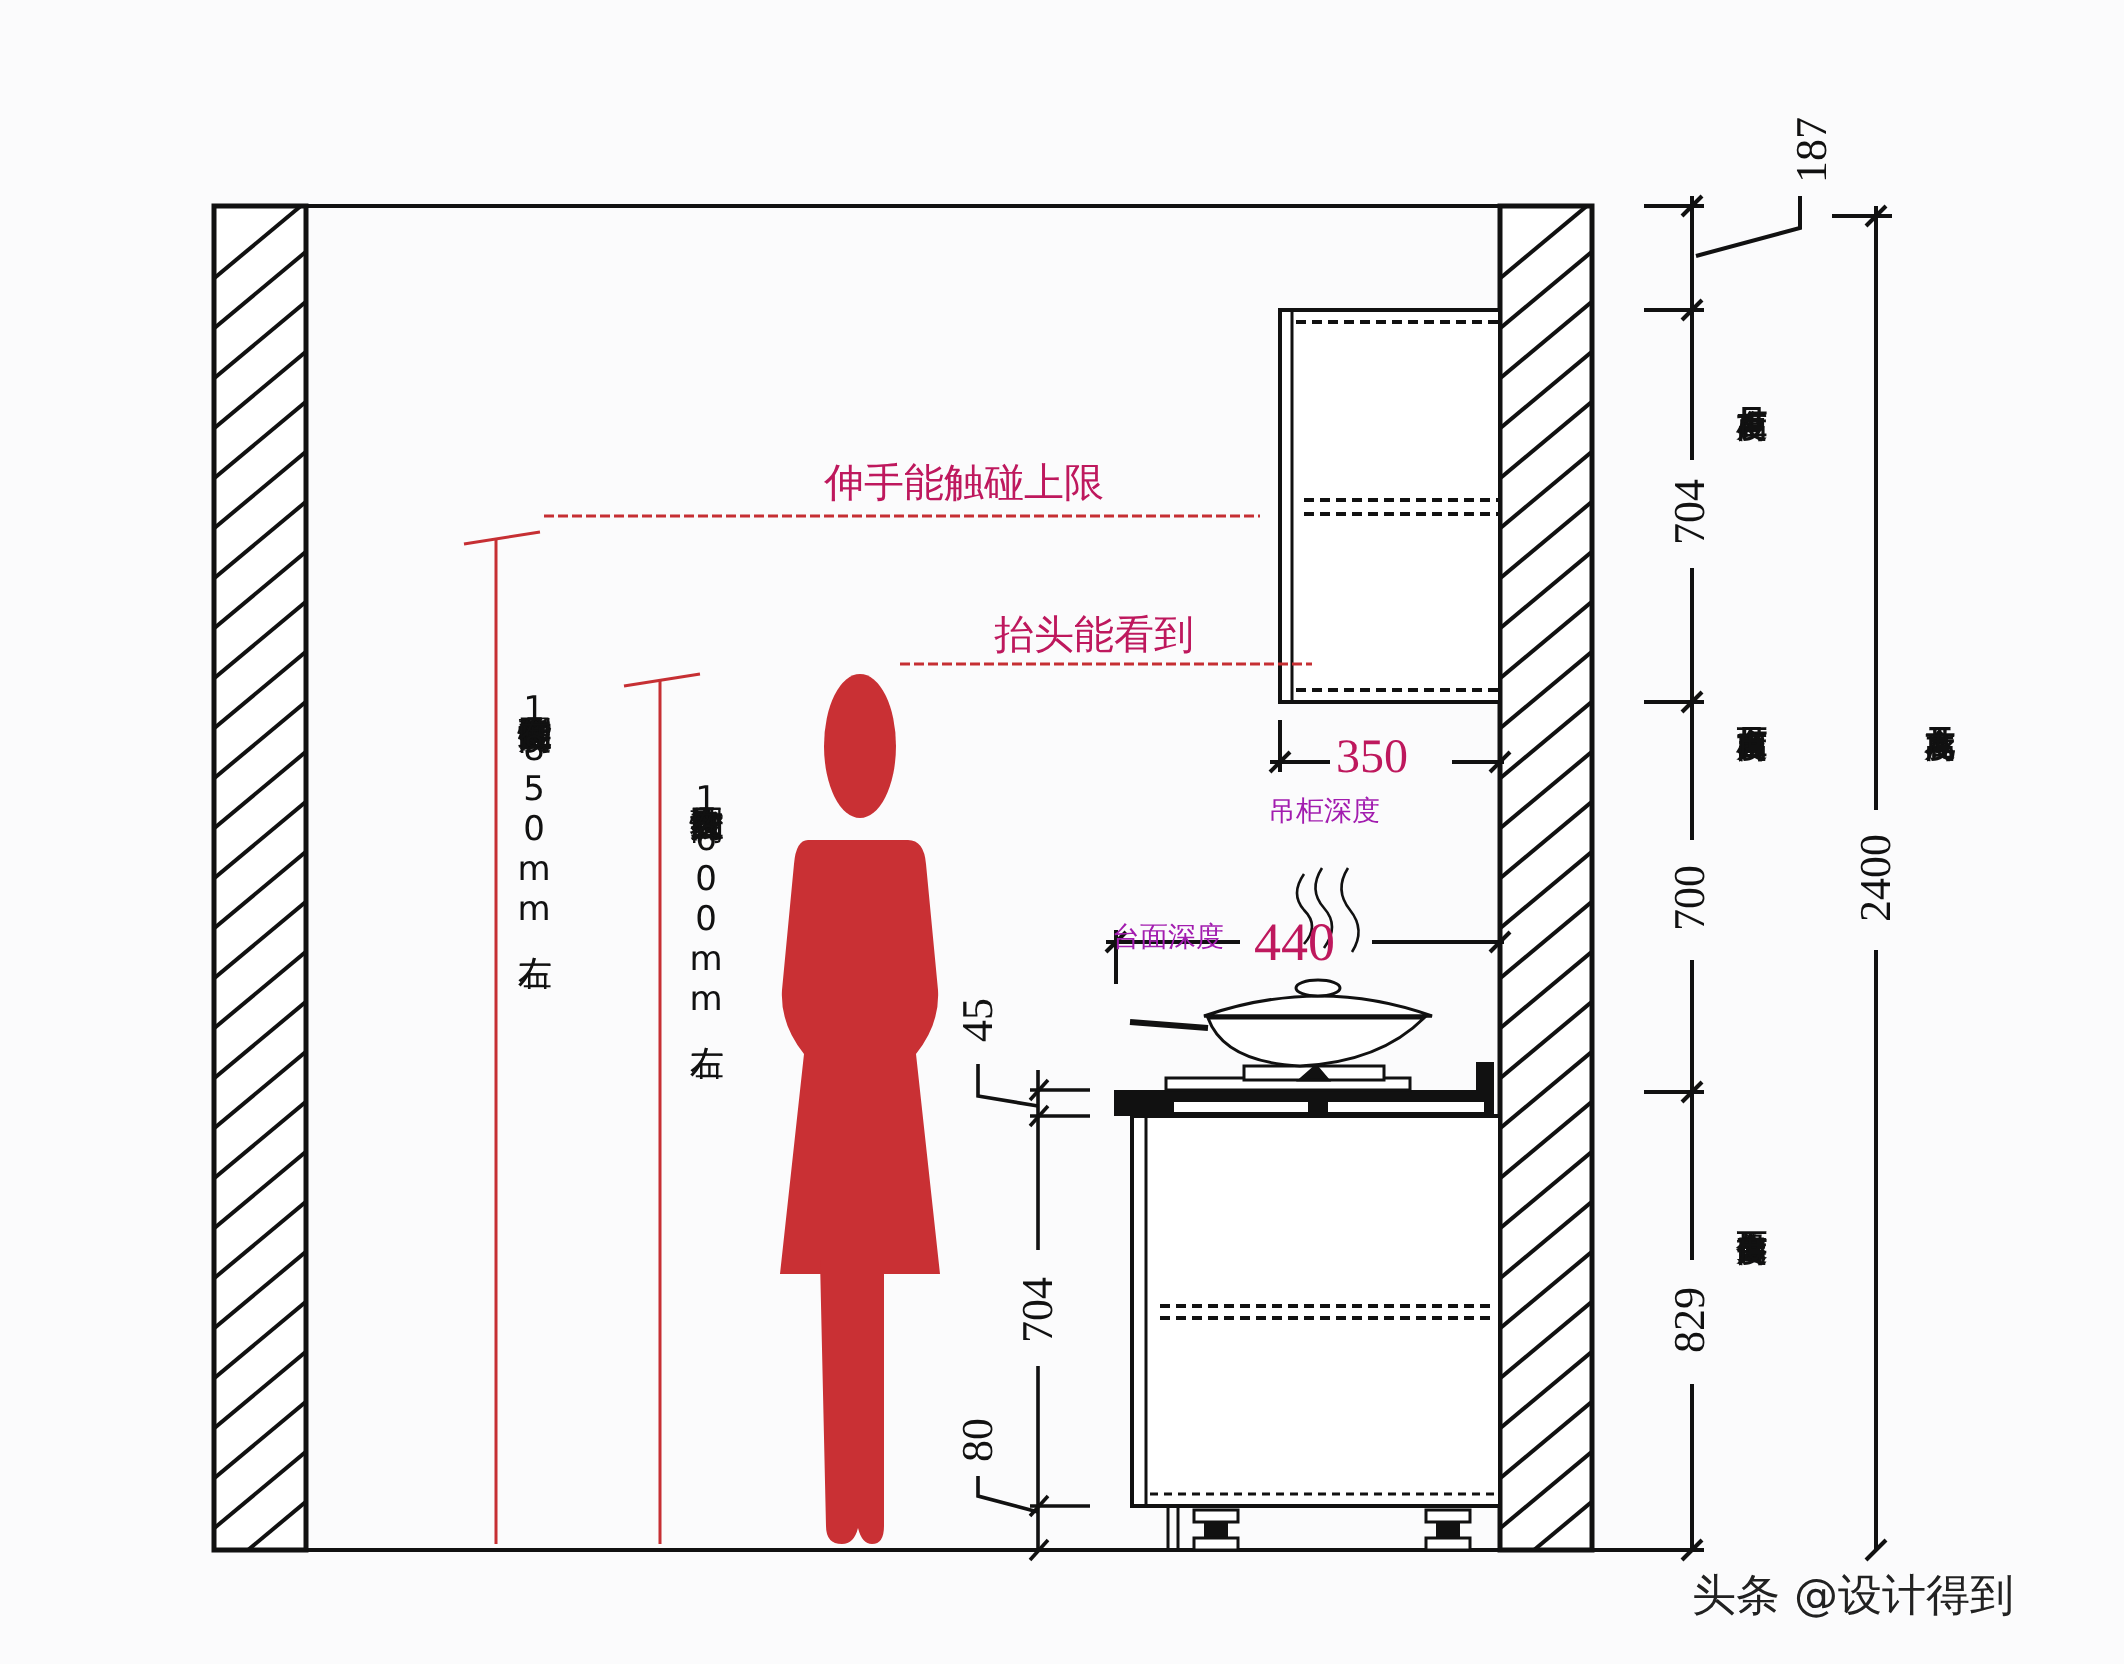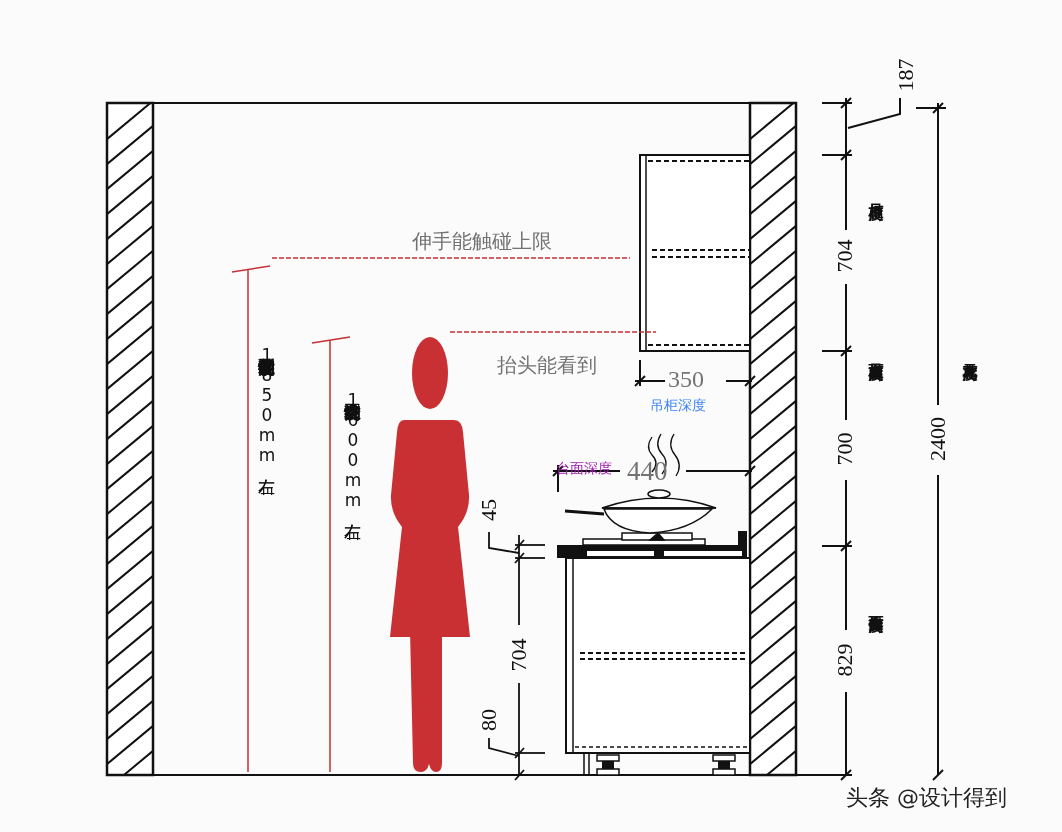--- a/index.html
+++ b/index.html
@@ -1,18 +1,18 @@
 <!DOCTYPE html>
 <html><head>
 <meta charset="utf-8">
 <style>
   html,body{margin:0;padding:0;background:#fbfbfc;}
   body{width:1062px;height:832px;position:relative;overflow:hidden;font-family:"DejaVu Sans",sans-serif;}
   svg{position:absolute;left:0;top:0;}
-  .lbl{position:absolute;color:#737373;white-space:nowrap;}
+  .lbl{position:absolute;color:#be185d;white-space:nowrap;}
   .vtext{position:absolute;writing-mode:vertical-rl;text-orientation:upright;color:#111;font-family:"DejaVu Sans",sans-serif;letter-spacing:0px;}
   .vbold{font-weight:bold;font-size:15px;line-height:15px;}
   .rot{position:absolute;transform-origin:center center;transform:rotate(-90deg);font-family:"Liberation Serif",serif;color:#111;white-space:nowrap;}
   .serif{font-family:Liberation Serif, serif;}
   .watermark{position:absolute;color:#222;font-size:22px;text-shadow:0 0 2px #fff,0 0 2px #fff;}
 </style>
 </head>
 <body>
 
 <svg width="1062" height="832" viewBox="0 0 1062 832">
@@ -217,27 +217,27 @@
     <line x1="933" y1="113" x2="943" y2="103"></line>
     <line x1="933" y1="780" x2="943" y2="770"></line>
   </g>
   <rect x="836" y="230" width="20" height="54" fill="#fbfbfc"></rect>
   <rect x="836" y="420" width="20" height="60" fill="#fbfbfc"></rect>
   <rect x="836" y="630" width="20" height="62" fill="#fbfbfc"></rect>
   <rect x="928" y="405" width="20" height="70" fill="#fbfbfc"></rect>
 </svg>
 
 <div class="lbl" style="left:412px;top:228px;font-size:20px;">伸手能触碰上限</div>
-<div class="lbl" style="left:497px;top:304px;font-size:20px;margin-top:48px;">抬头能看到</div>
+<div class="lbl" style="left:497px;top:304px;font-size:20px;">抬头能看到</div>
 
 <div class="vtext" style="left:258px;top:345px;font-size:17px;line-height:18px;height:400px;">国内女性伸手能够碰到的高度在1850mm左右</div>
 <div class="vtext" style="left:344px;top:390px;font-size:17px;line-height:18px;height:340px;">国内女性平均身高大致在1600mm左右</div>
 
 <div class="lbl serif" style="left:668px;top:366px;font-size:24px;">350</div>
-<div class="lbl" style="left:650px;top:397px;font-size:14px;color:#3b82f6;">吊柜深度</div>
+<div class="lbl" style="left:634px;top:397px;font-size:14px;color:#a21caf;">吊柜深度</div>
 
 <div class="lbl" style="left:556px;top:460px;font-size:14px;color:#a21caf;">台面深度</div>
 <div class="lbl serif" style="left:627px;top:456px;font-size:27px;">440</div>
 
 <div class="rot" style="left:469px;top:497px;width:40px;text-align:center;font-size:22px;">45</div>
 <div class="rot" style="left:494px;top:642px;width:50px;text-align:center;font-size:22px;">704</div>
 <div class="rot" style="left:469px;top:707px;width:40px;text-align:center;font-size:22px;">80</div>
 
 <div class="rot" style="left:886px;top:62px;width:40px;text-align:center;font-size:22px;">187</div>
 <div class="rot" style="left:820px;top:243px;width:50px;text-align:center;font-size:22px;">704</div>

